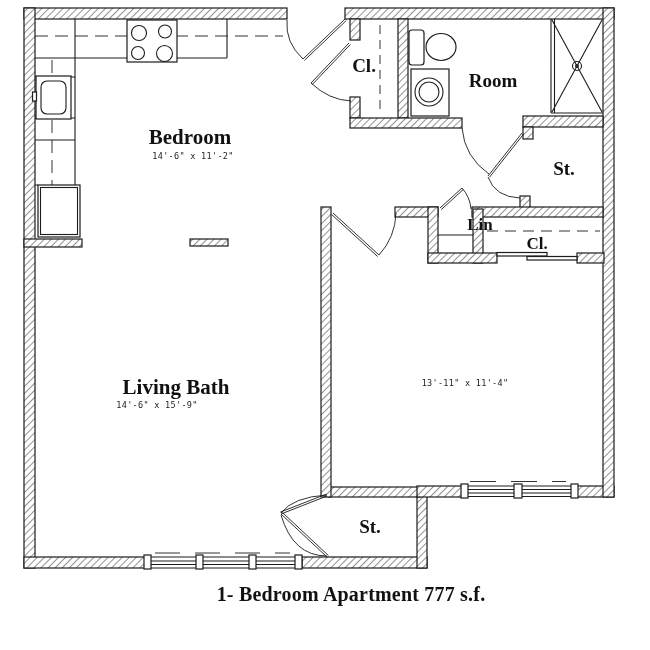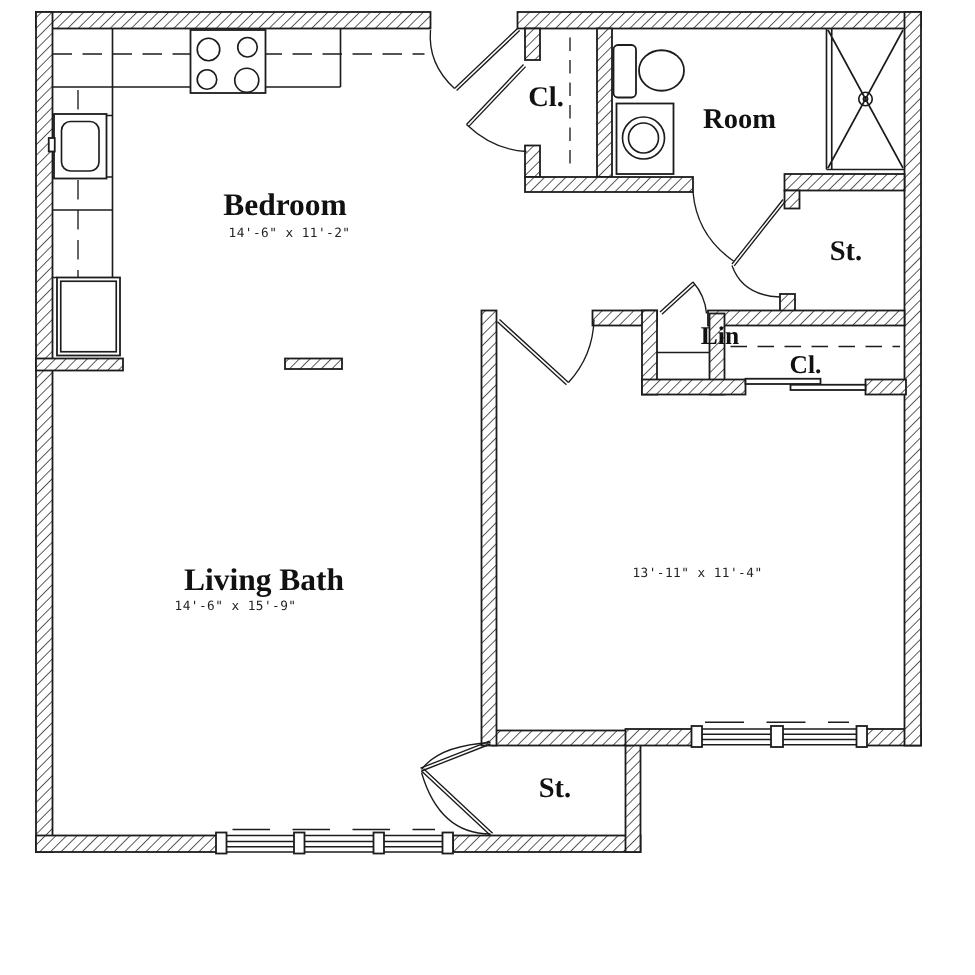--- a/index.html
+++ b/index.html
@@ -171,14 +171,15 @@
   <div class="lbl" style="left:364px; top:65px; font-size:19px">Cl.</div>
 
   <div class="lbl" style="left:564px; top:168px; font-size:19px">St.</div>
 
   <div class="lbl" style="left:480px; top:224px; font-size:17px">Lin</div>
 
   <div class="lbl" style="left:537px; top:243px; font-size:17px">Cl.</div>
 
   <div class="lbl" style="left:370px; top:526px; font-size:19px">St.</div>
 
+  <div class="lbl caption" style="left:351px; top:594px">1- Bedroom Apartment 777 s.f.</div>
 
 </div>
 
 </body></html>

